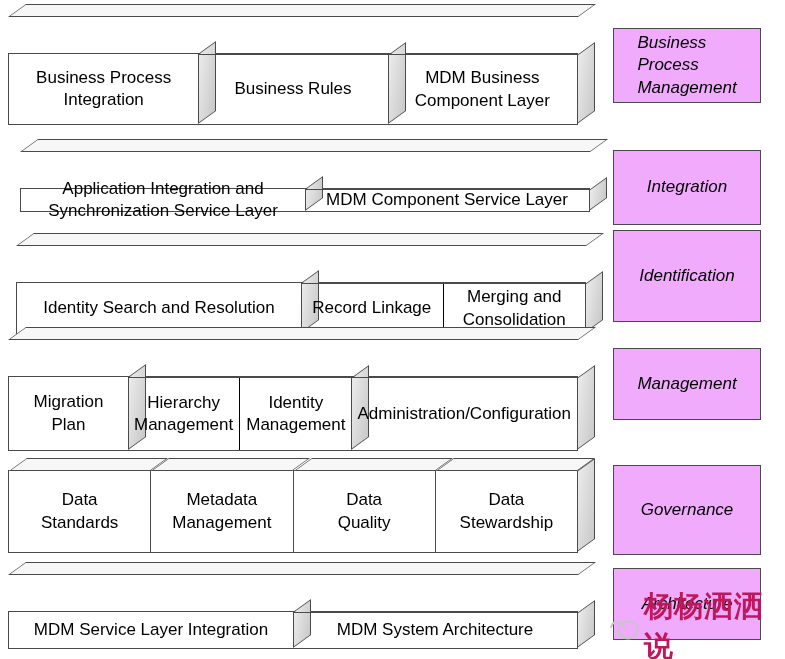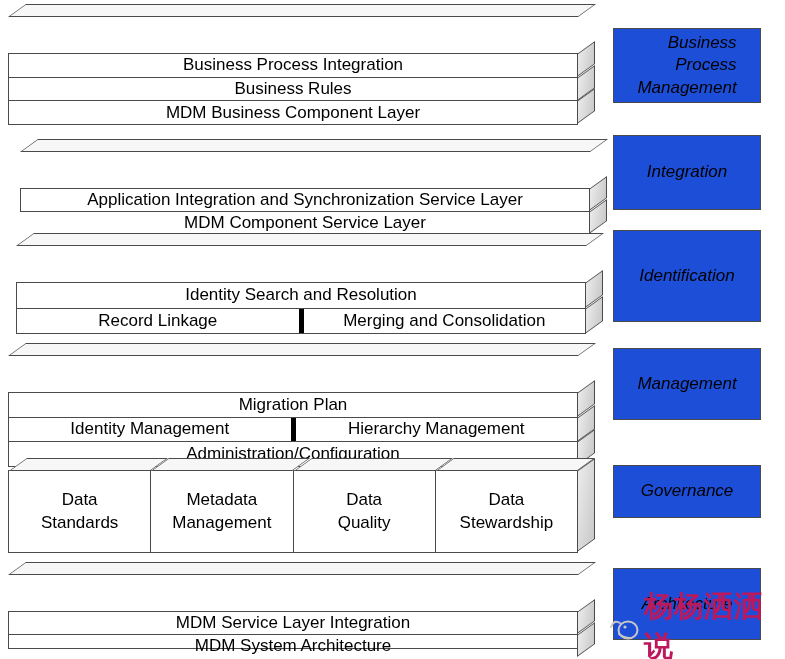--- a/index.html
+++ b/index.html
@@ -7,29 +7,29 @@
     position:relative; width:785px; height:659px; background:#ffffff;
     font-family:"Liberation Sans","DejaVu Sans",sans-serif; color:#000;
     overflow:hidden;
   }
 
   
   .slab { position:absolute; }
   .front {
     position:absolute; left:0; top:0; right:0; bottom:0;
     background:#ffffff; border:1px solid #4a4a4a; box-sizing:border-box;
-    display:flex; flex-direction:column;margin-top:36px;
+    display:flex; flex-direction:row;margin-top:36px;
   }
   .row { position:relative; flex:1; display:flex; }
   .row + .row { border-top:1px solid #4a4a4a; }
   .cell {
     flex:1; display:flex; align-items:center; justify-content:center;
     text-align:center; font-size:17px; line-height:1.3; padding:0 6px;
   }
-  .cell + .cell { border-left:5px solid #000000; }
+  .cell + .cell { border-left:1px solid #000000; }
 
   .face-top {
     position:absolute; left:0; top:-13px; width:100%; height:13px;
     background:#f7f7f7; border:1px solid #4a4a4a; box-sizing:border-box;
     transform:skewX(-54.2deg); transform-origin:0 100%;
   }
   .face-side {
     position:absolute; left:100%; top:0; width:18px; height:100%;
     background:linear-gradient(100deg,#ebebeb 0%,#c9c9c9 100%);
     border:1px solid #4a4a4a; box-sizing:border-box;
@@ -41,24 +41,24 @@
   .gov-box {
     position:relative; flex:1; background:#ffffff;
     border:1px solid #4a4a4a; box-sizing:border-box; display:flex;
   }
   .gov-box + .gov-box { margin-left:-1px; }
   .gov-box .cell { white-space:pre-line; }
 
   
   .side-label {
     position:absolute; left:613px; width:148px;
-    background:#1d4ed8; border:1px solid #4a4a4a; box-sizing:border-box;
+    background:#f0abfc; border:1px solid #4a4a4a; box-sizing:border-box;
     display:flex; align-items:center; justify-content:center;
     font-style:italic; font-size:17px; line-height:1.32;
-    text-align:right; white-space:pre-line;
+    text-align:left; white-space:pre-line;
   }
 
   
   .watermark {
     position:absolute; left:609px; top:611px; width:176px; height:32px;
     display:flex; align-items:center; gap:3px; z-index:10;
     color:#be185d; font-size:29px; font-weight:bold; letter-spacing:1px;
   }
 </style>
 </head>
@@ -106,30 +106,30 @@
         <div class="face-side"></div>
       </div>
       <div class="row">
         <div class="cell">Record Linkage</div>
         <div class="cell">Merging and Consolidation</div>
         <div class="face-side"></div>
       </div>
     </div>
   </div>
 
-  <div class="slab" style="left:8px;top:356px;width:570px;height:111px">
+  <div class="slab" style="left:8px;top:340px;width:570px;height:111px">
     <div class="face-top"></div>
     <div class="front">
       <div class="row">
         <div class="cell">Migration Plan</div>
         <div class="face-side"></div>
       </div>
       <div class="row">
+        <div class="cell">Hierarchy Management</div>
         <div class="cell">Identity Management</div>
-        <div class="cell">Hierarchy Management</div>
         <div class="face-side"></div>
       </div>
       <div class="row">
         <div class="cell">Administration/Configuration</div>
         <div class="face-side"></div>
       </div>
     </div>
   </div>
 
   <div class="slab gov" style="left:8px;top:470px;width:570px;height:83px">
@@ -166,24 +166,24 @@
       <div class="row">
         <div class="cell">MDM System Architecture</div>
         <div class="face-side"></div>
       </div>
     </div>
   </div>
 
   <div class="side-label" style="top:28px;height:75px">Business
 Process
 Management</div>
-  <div class="side-label" style="top:135px;height:75px">Integration</div>
+  <div class="side-label" style="top:150px;height:75px">Integration</div>
   <div class="side-label" style="top:230px;height:92px">Identification</div>
   <div class="side-label" style="top:348px;height:72px">Management</div>
-  <div class="side-label" style="top:465px;height:53px">Governance</div>
+  <div class="side-label" style="top:465px;height:90px">Governance</div>
   <div class="side-label" style="top:568px;height:72px">Architecture</div>
 
   <div class="watermark">
     <span style="display:inline-flex">
       <svg width="32" height="27" viewBox="0 0 32 27" xmlns="http://www.w3.org/2000/svg">
         <path d="M2 13 Q5 5 11 9" stroke="#c6c6c6" stroke-width="2" fill="none" stroke-linecap="round"></path>
         <ellipse cx="19" cy="16" rx="9.5" ry="8.5" fill="none" stroke="#c6c6c6" stroke-width="2"></ellipse>
         <circle cx="16" cy="13" r="1.6" fill="#c6c6c6"></circle>
         <path d="M10 20 Q15 24 21 24" stroke="#c6c6c6" stroke-width="2" fill="none" stroke-linecap="round"></path>
       </svg>

